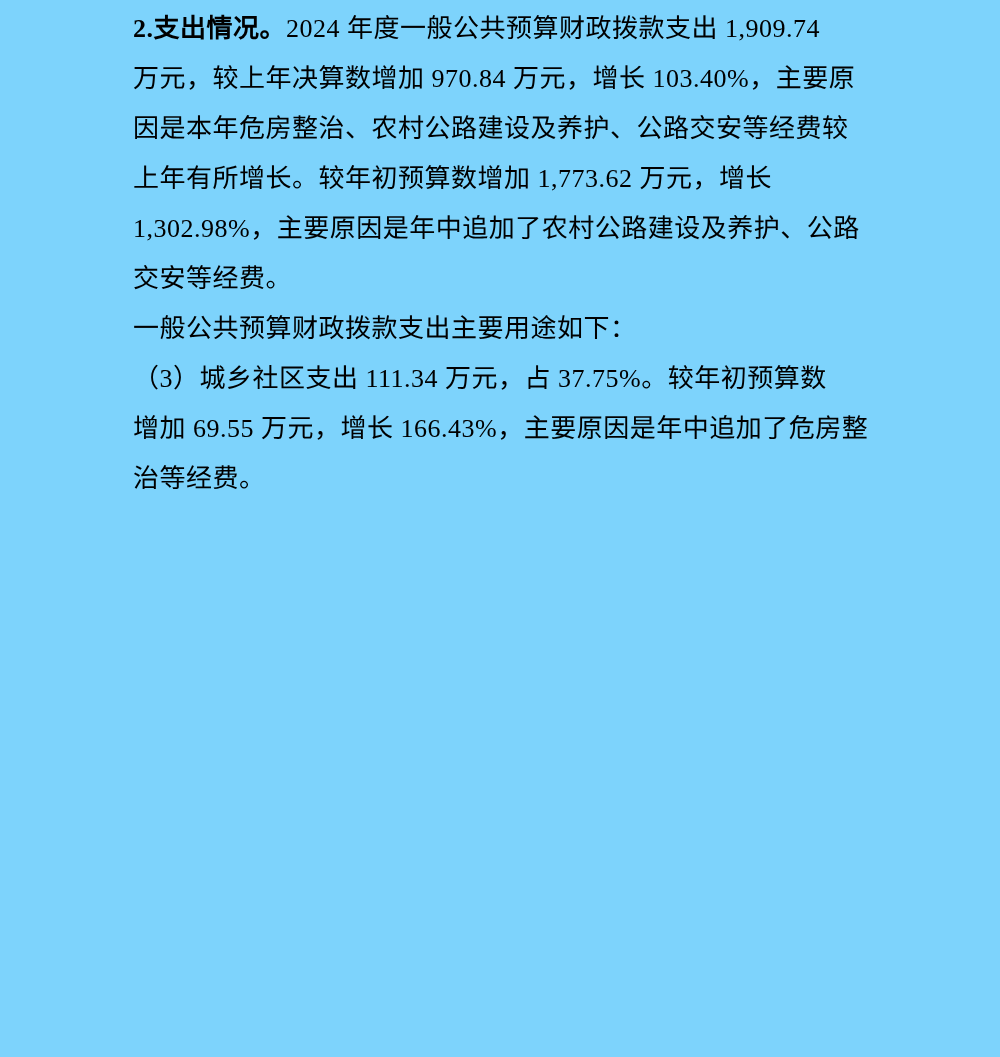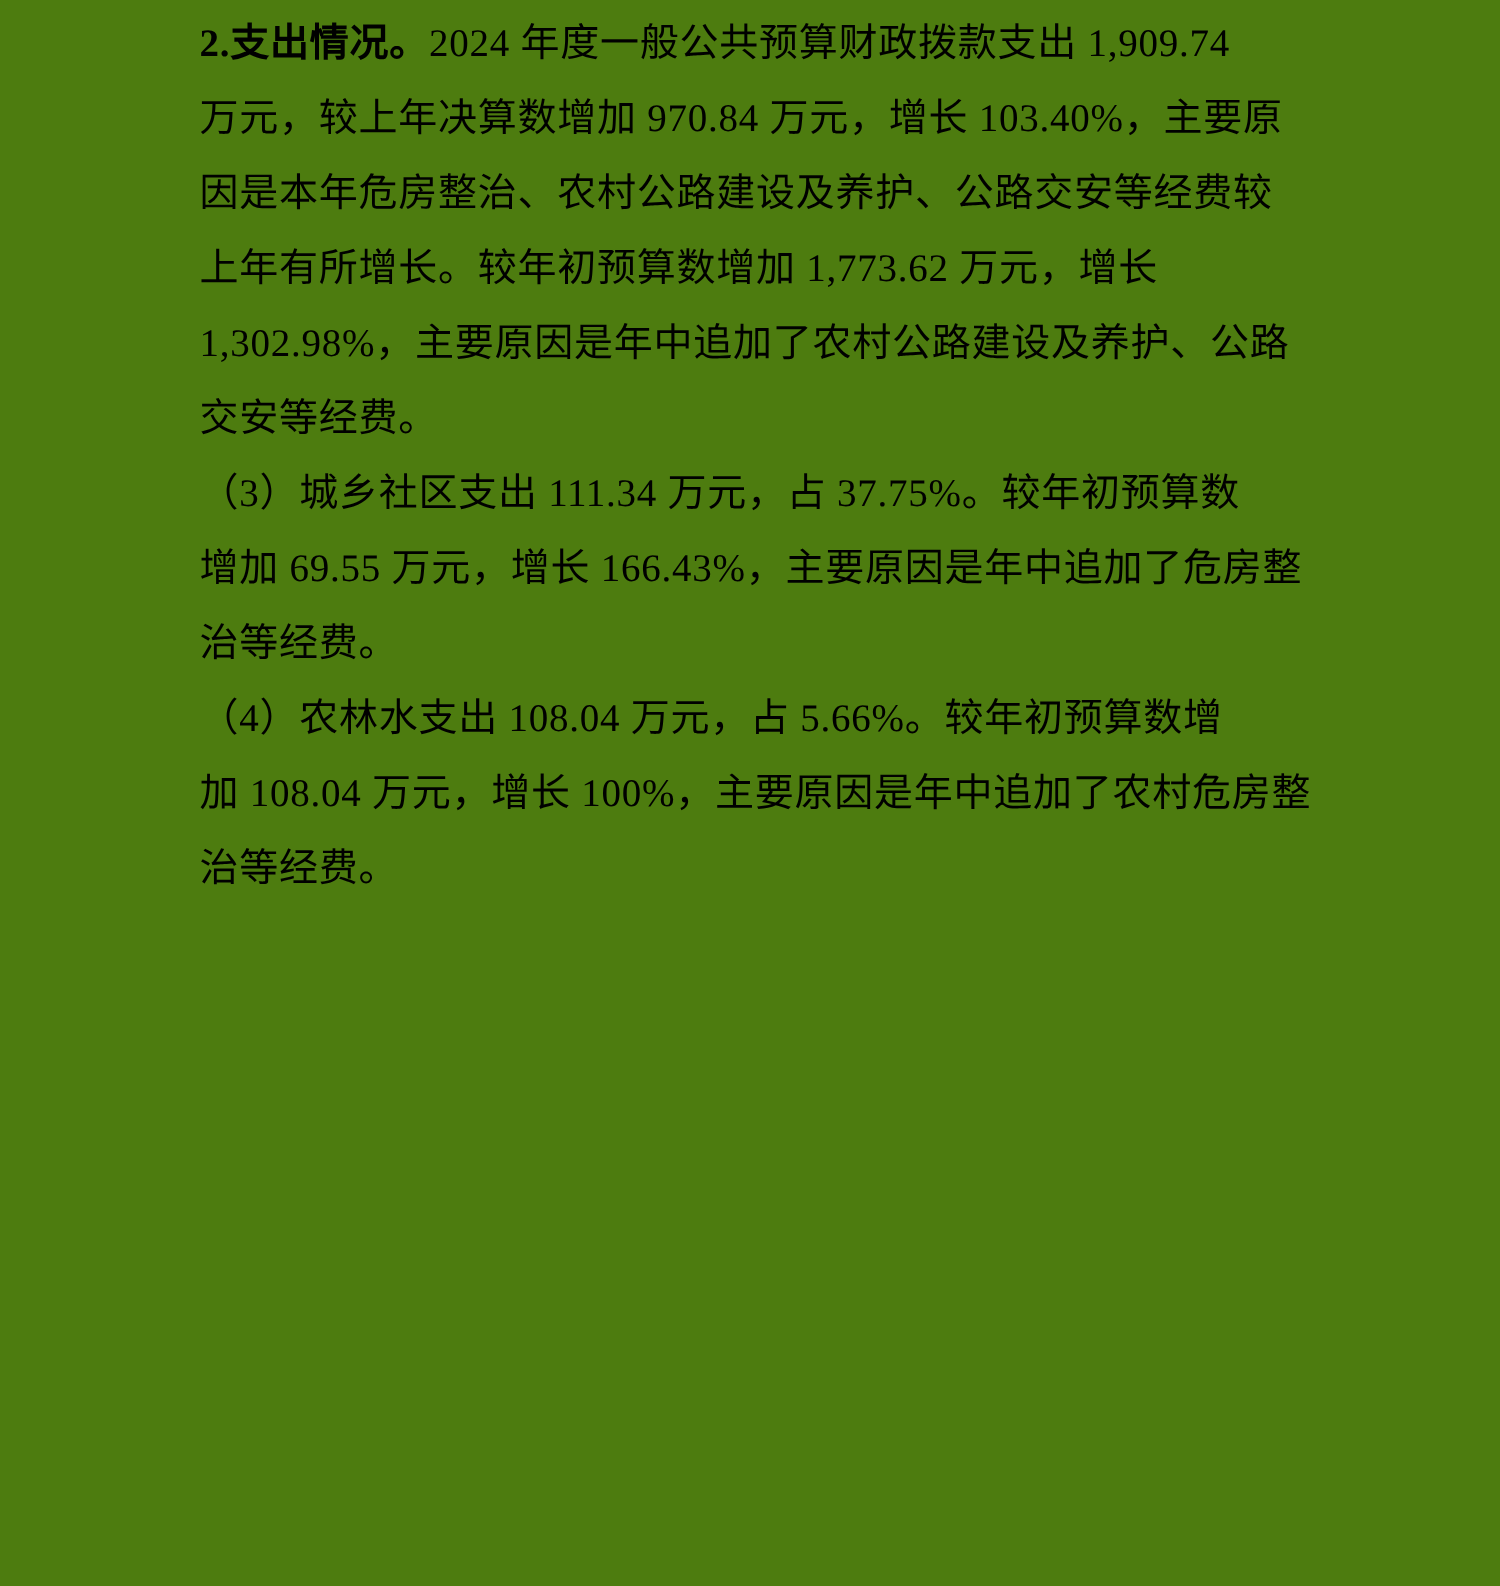--- a/index.html
+++ b/index.html
@@ -12,21 +12,21 @@
     height: 1057px;
     overflow: hidden;
     color: #000000;
     font-family: "Liberation Serif", "DejaVu Serif", serif;
   }
   .page {
     box-sizing: border-box;
     width: 1000px;
     height: 1057px;
     padding: 4px 122px 0 133px;
-    background: #4d7c0f;
+    background: #7dd3fc;
   }
   .para {
     margin: 0;
     padding: 0;
   }
   .line {
     height: 50px;
     line-height: 50px;
     font-size: 26px;
     white-space: nowrap;
@@ -51,29 +51,27 @@
 
   <p class="para">
     <span class="line indent"><strong class="lead">2.支出情况。</strong><span>2024 年度一般公共预算财政拨款支出 1,909.74</span></span>
     <span class="line">万元，较上年决算数增加 970.84 万元，增长 103.40%，主要原</span>
     <span class="line">因是本年危房整治、农村公路建设及养护、公路交安等经费较</span>
     <span class="line">上年有所增长。较年初预算数增加 1,773.62 万元，增长</span>
     <span class="line">1,302.98%，主要原因是年中追加了农村公路建设及养护、公路</span>
     <span class="line last">交安等经费。</span>
   </p>
 
+  <p class="para">
+    <span class="line indent last">一般公共预算财政拨款支出主要用途如下：</span>
+  </p>
 
 
 
   <p class="para">
     <span class="line indent">（3）城乡社区支出 111.34 万元，占 37.75%。较年初预算数</span>
     <span class="line">增加 69.55 万元，增长 166.43%，主要原因是年中追加了危房整</span>
     <span class="line last">治等经费。</span>
   </p>
 
-  <p class="para">
-    <span class="line indent">（4）农林水支出 108.04 万元，占 5.66%。较年初预算数增</span>
-    <span class="line">加 108.04 万元，增长 100%，主要原因是年中追加了农村危房整</span>
-    <span class="line last">治等经费。</span>
-  </p>
 
 
 </div>
 
 </body></html>

